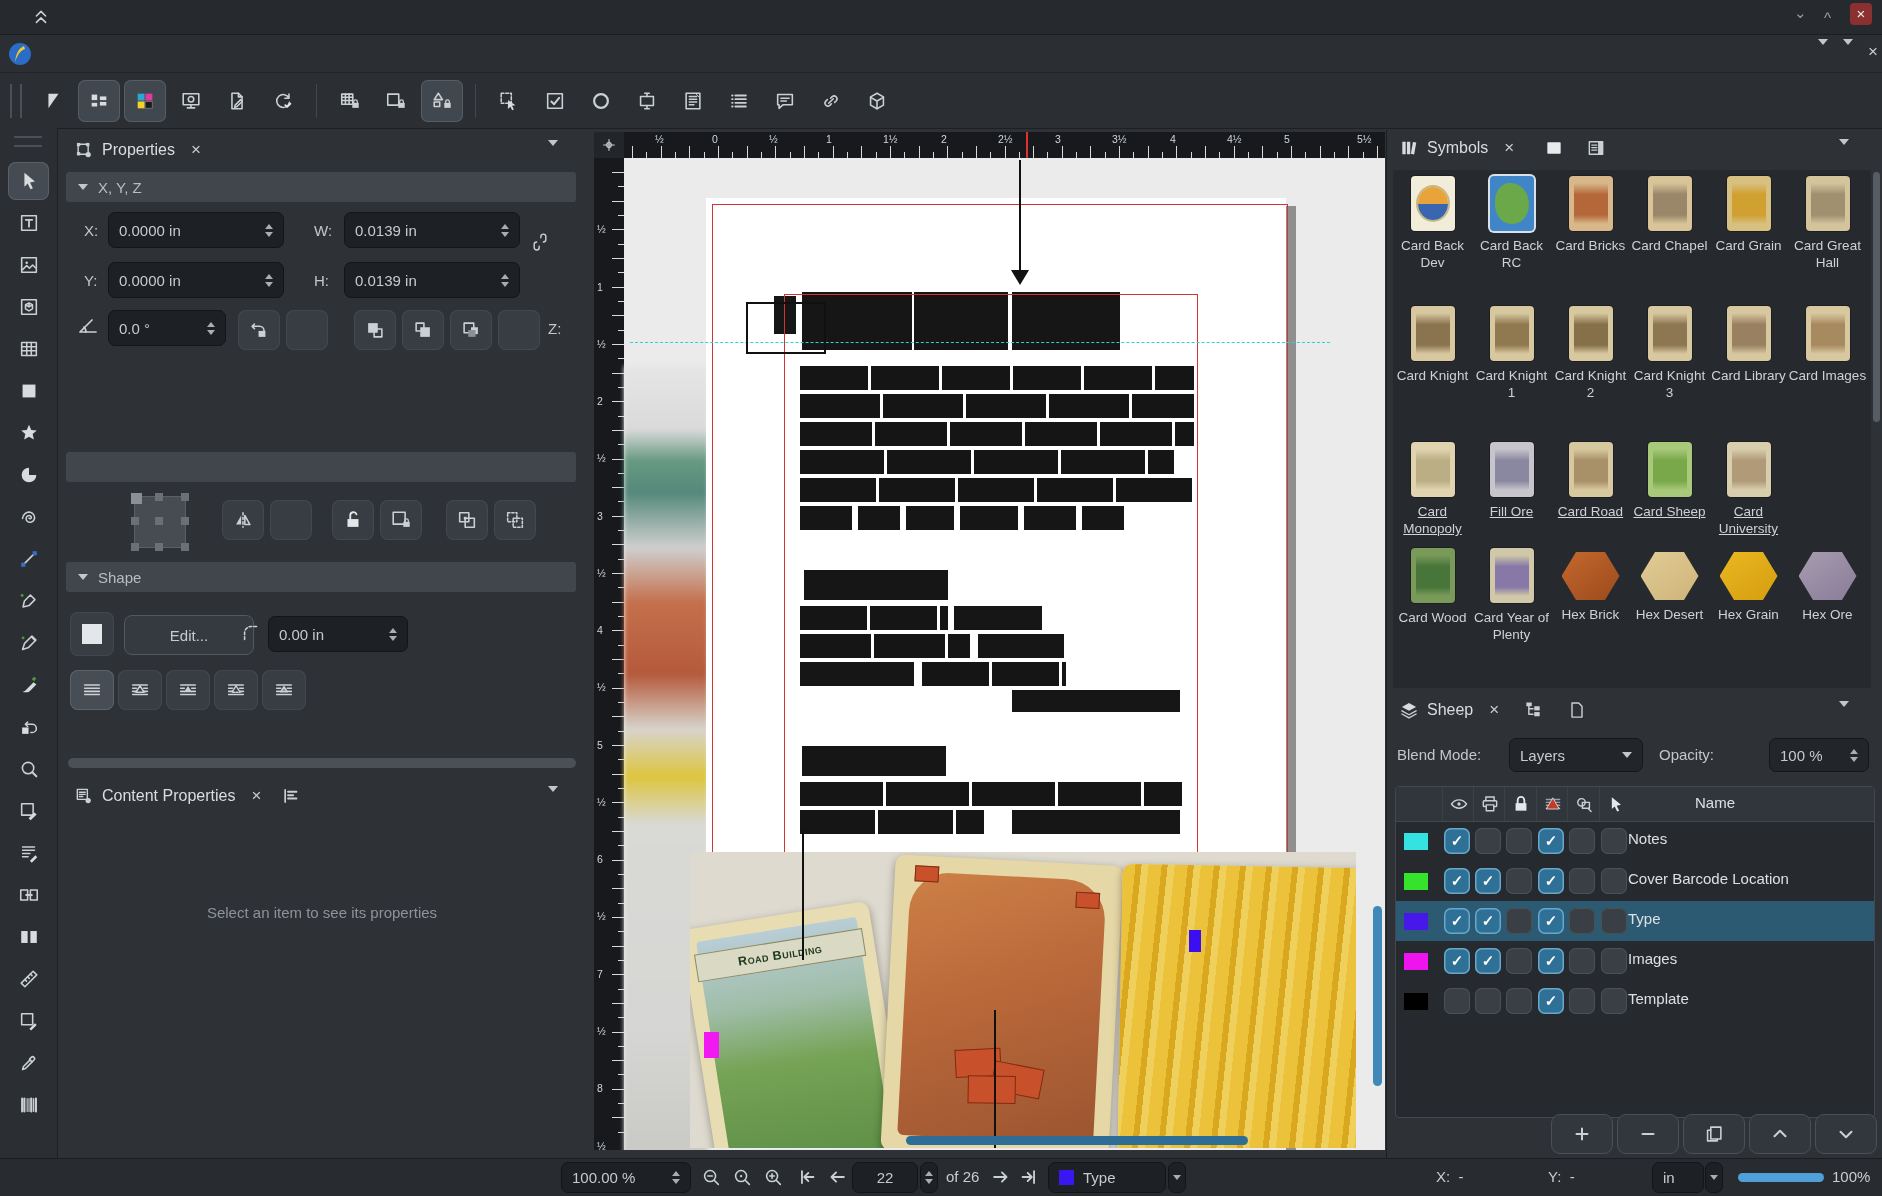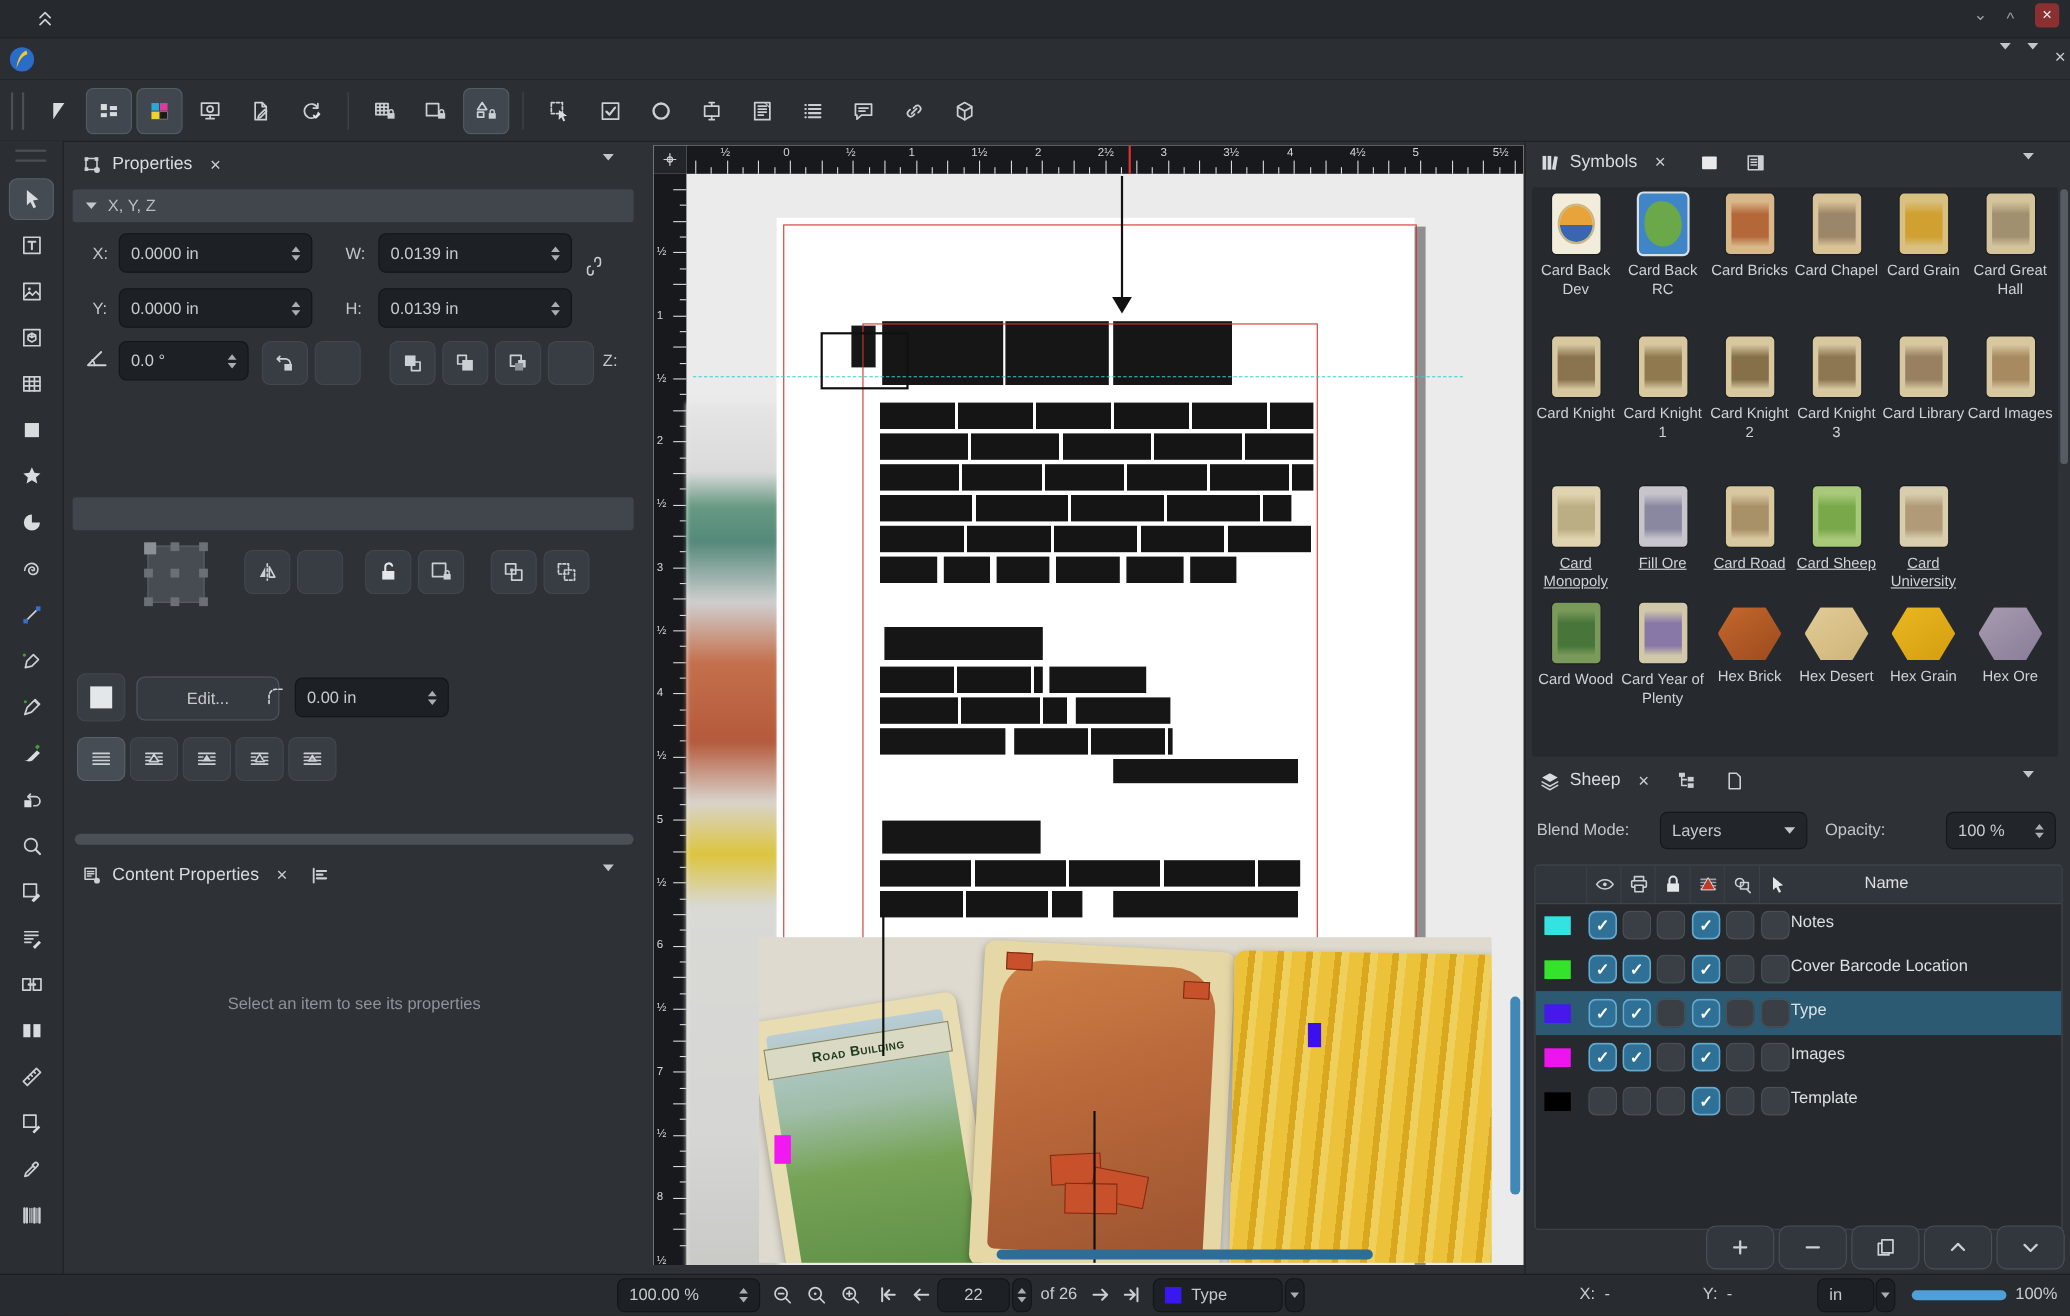--- a/index.html
+++ b/index.html
@@ -643,20 +643,24 @@
         <span class="ic">
           <svg width="22" height="22" viewBox="0 0 24 24" fill="none" stroke="#cbd0d4" stroke-width="1.7" stroke-linecap="round" stroke-linejoin="round">
             <rect x="4" y="4" width="10" height="10" stroke-dasharray="2.5 2"></rect>
             <rect x="10" y="10" width="10" height="10" stroke-dasharray="2.5 2"></rect>
           </svg>
         </span>
       </div>
 
     <div class="sec-hd" style="top:322px;" hidden=""></div>
 
+    <div class="sec-hd" style="top:432px;">
+      <span class="chev"></span>
+      <span>Shape</span>
+    </div>
     <div class="pbtn" style="left:8px;top:482px;width:44px;height:44px;">
       <div style="width:20px;height:20px;background:#e4e7e9;"></div>
     </div>
     <div class="txtbtn" style="left:62px;top:485px;width:96px;">
         <span>Edit...</span>
       </div>
     <span class="ic abs" style="left:178px;top:492px;">
         <svg width="22" height="22" viewBox="0 0 24 24" fill="none" stroke="#cbd0d4" stroke-width="1.7" stroke-linecap="round" stroke-linejoin="round">
           <path d="M5 19v-7a7 7 0 0 1 7-7h7" stroke-dasharray="3 2.2"></path>
         </svg>

